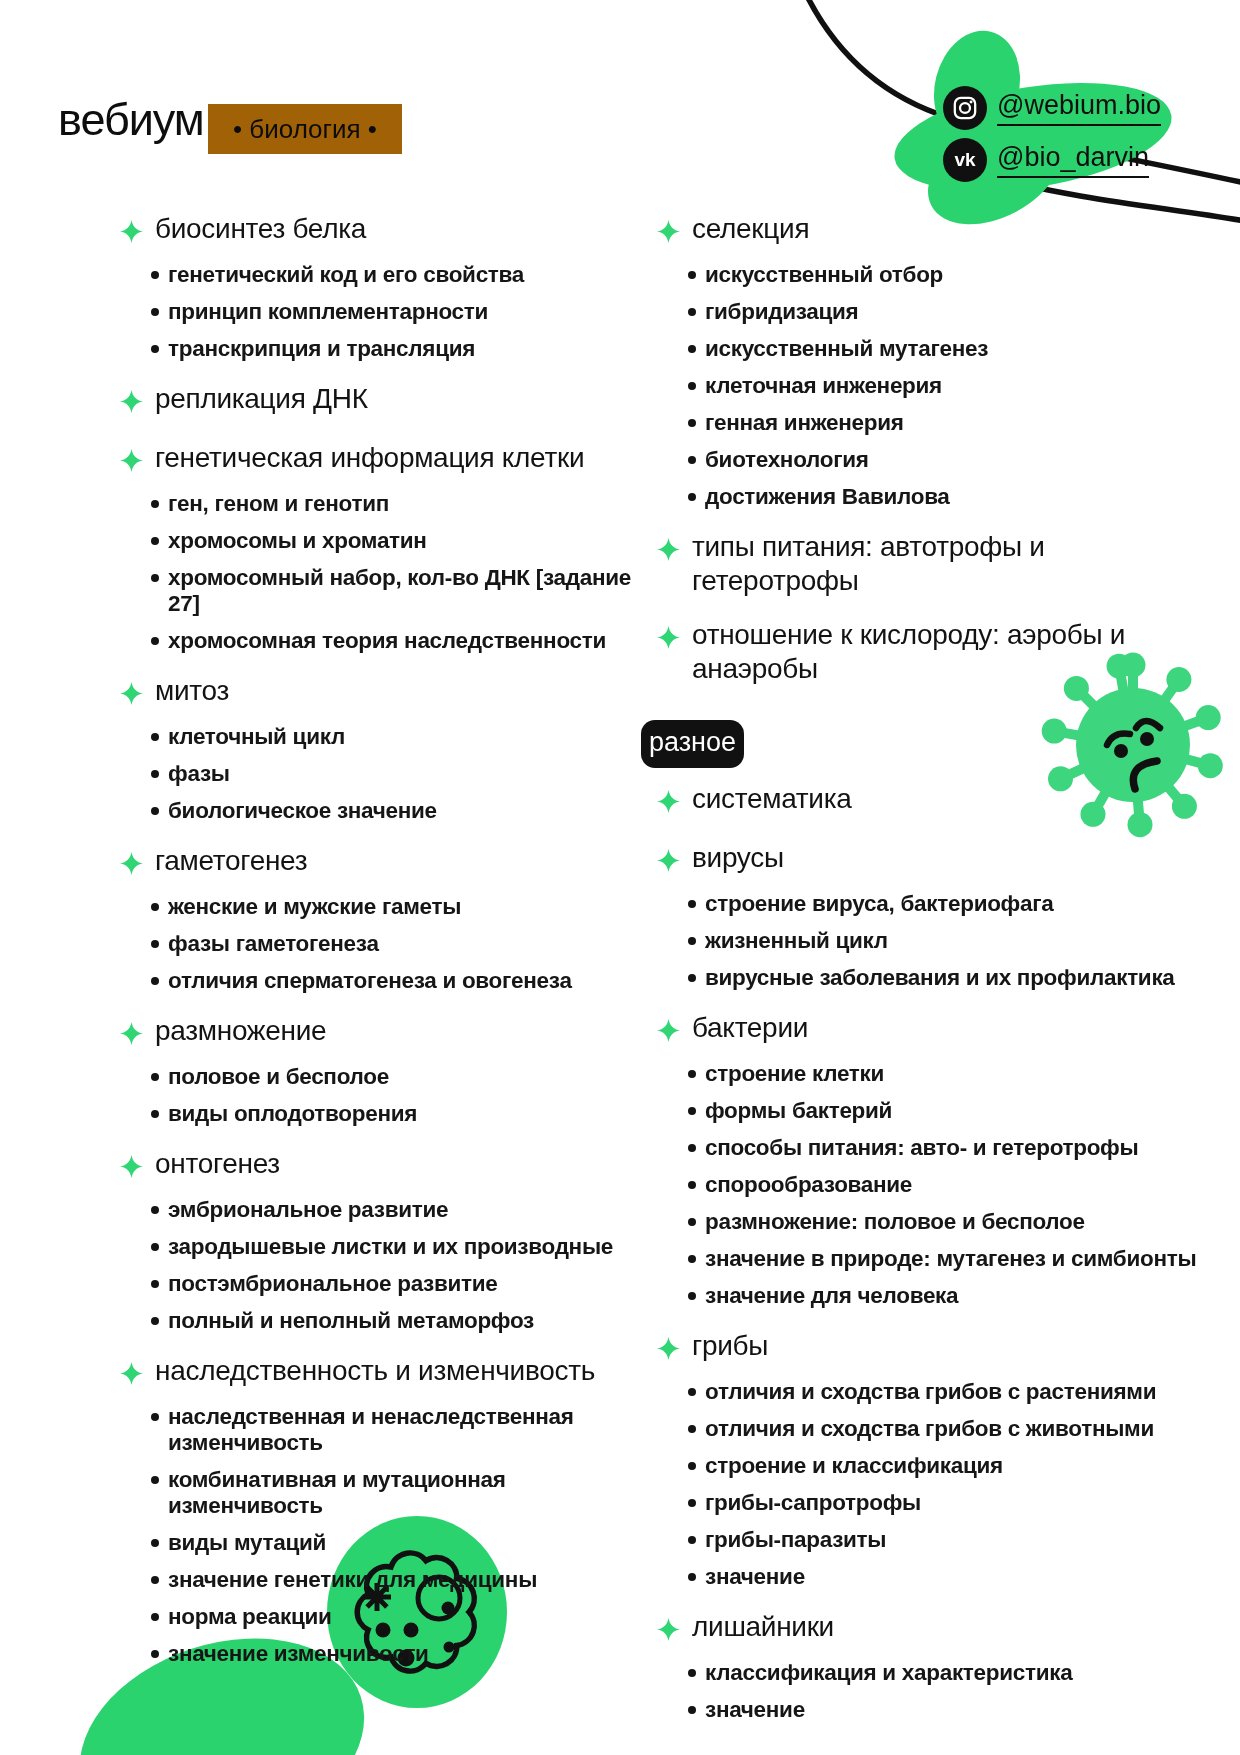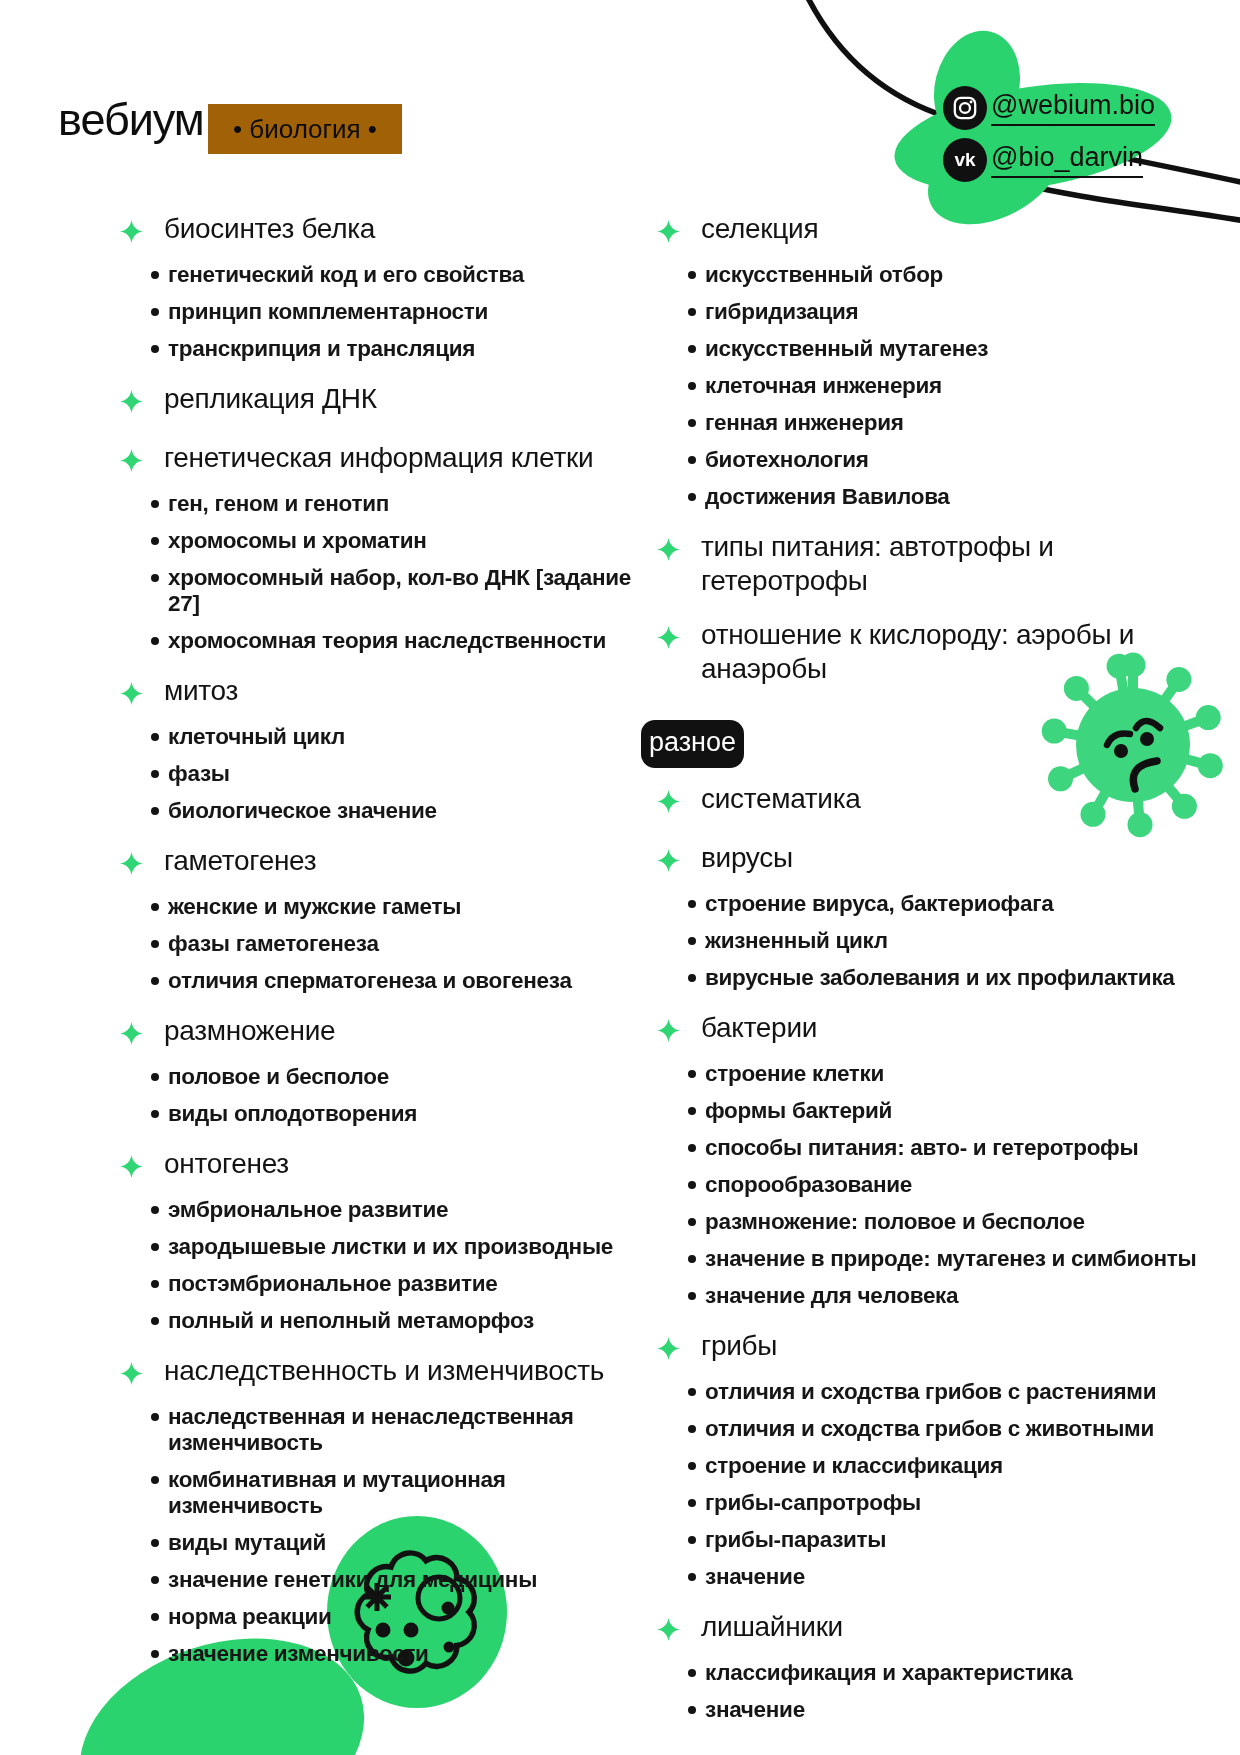--- a/index.html
+++ b/index.html
@@ -13,27 +13,27 @@
   .subject-badge{
     position:absolute;left:208px;top:104px;height:50px;line-height:50px;padding:0 25px;
     background:#25d366;background-color:var(--green);font-size:26px;font-weight:500;color:#0c0c0c;z-index:3;
   }
   
   .social-row{position:absolute;left:943px;display:flex;align-items:center;z-index:3;}
   .social-row.r1{top:86px;}
   .social-row.r2{top:138px;}
   .icon-circle{width:44px;height:44px;border-radius:50%;background:#101010;display:flex;align-items:center;justify-content:center;flex-shrink:0;text-align:center;}
   .vk-glyph{color:#fff;font-weight:800;font-size:19px;letter-spacing:0;}
-  .handle{margin-left:4px;font-size:27px;font-weight:500;color:#0f0f0f;text-decoration:none;
+  .handle{margin-left:10px;font-size:27px;font-weight:500;color:#0f0f0f;text-decoration:none;
     border-bottom:2.5px solid #0f0f0f;padding-bottom:3px;}
   
   .col{position:absolute;top:212px;z-index:2;}
   .col-left{left:100px;width:545px;}
   .col-right{left:637px;width:580px;}
-  .heading{display:flex;align-items:flex-start;gap:21px;padding-left:20px;margin:20px 0 4px;
+  .heading{display:flex;align-items:flex-start;gap:12px;padding-left:20px;margin:20px 0 4px;
     font-size:28px;line-height:34px;font-weight:500;letter-spacing:-0.3px;color:#131313;}
   [data-list] > .section:first-child .heading{margin-top:0;}
   .heading-text{max-width:470px;}
   .star{flex:0 0 auto;margin-top:5px;display:inline-block;}
   .sub{position:relative;padding-left:68px;margin-top:11px;font-size:22.5px;line-height:26px;
     font-weight:700;letter-spacing:-0.3px;color:#161616;}
   .dot{position:absolute;left:51px;top:9px;width:8px;height:8px;border-radius:50%;background:#141414;}
   .misc-badge{display:inline-block;margin:30px 0 14px 4px;background:#111111;color:#ffffff;
     font-size:27px;font-weight:500;padding:7px 8px 10px;border-radius:14px;}
   .page-number{position:absolute;left:538px;top:1754px;font-size:34px;font-weight:500;color:#be185d;z-index:3;}

